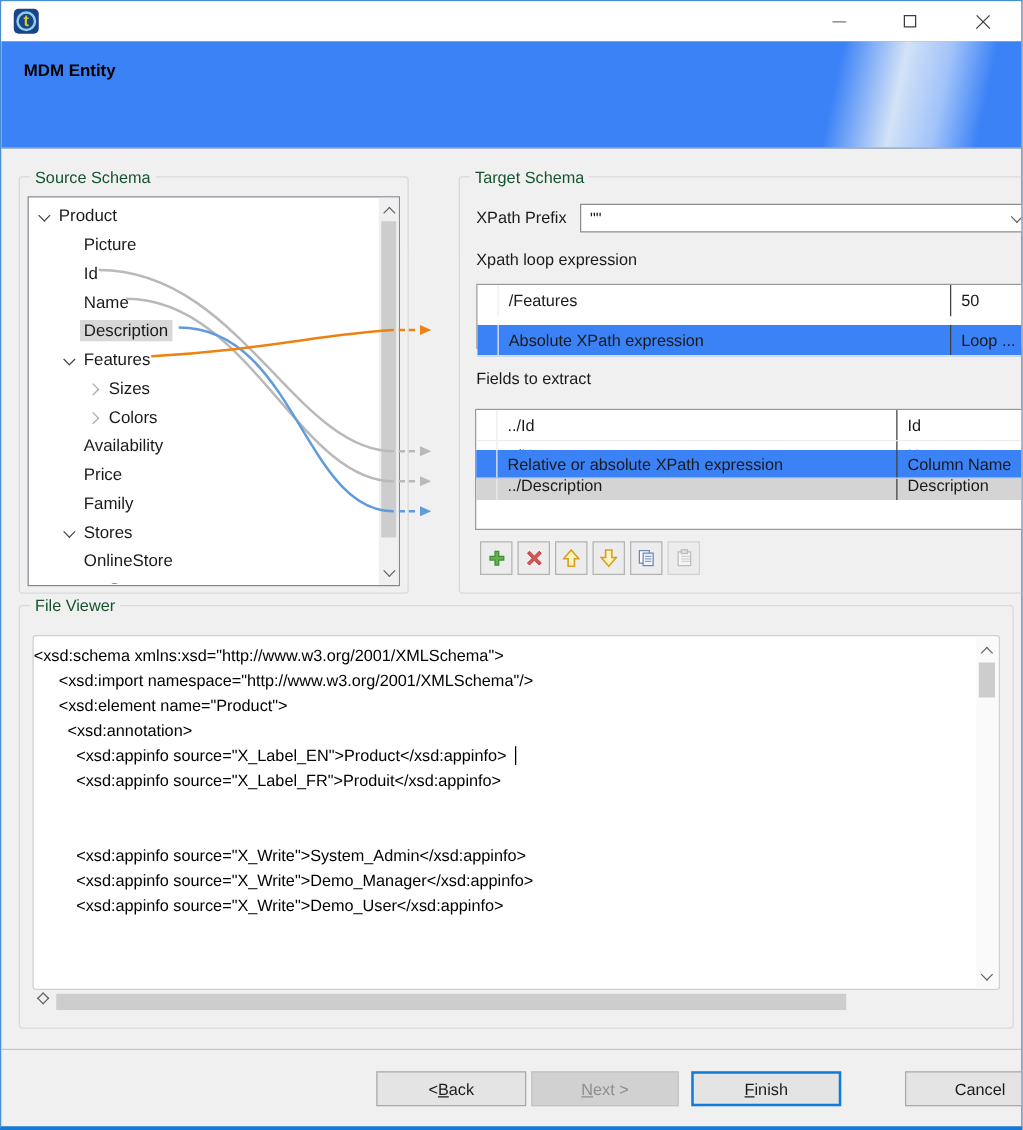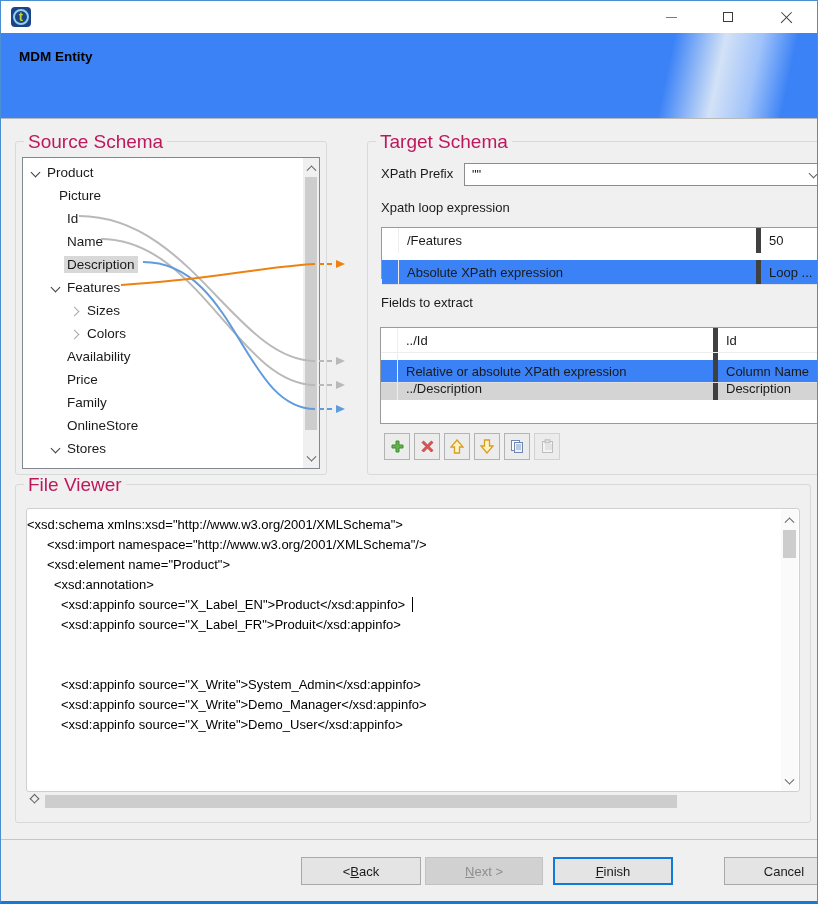--- a/index.html
+++ b/index.html
@@ -25,21 +25,21 @@
   .glyph-close::before{ transform:rotate(45deg);} .glyph-close::after{ transform:rotate(-45deg);}
 
   
   .header { position:absolute; top:32px; left:0; width:100%; height:86px; background:#3b82f6; border-bottom:1px solid #b9b9b9; }
   .banner-grad { position:absolute; right:0; top:0; width:240px; height:85px; pointer-events:none;
     background:linear-gradient(102deg, rgba(219,231,246,0) 38%, rgba(219,231,246,0.95) 58%, rgba(245,249,253,0.55) 72%, rgba(219,231,246,0) 86%); }
   .page-title { position:absolute; left:18px; top:16px; font-size:13.5px; font-weight:bold; color:#000; }
 
   
   .group { position:absolute; border:1px solid #d9d9d9; border-radius:3px; }
-  .group-label { position:absolute; top:-9px; left:8px; background:#f0f0f0; padding:0 4px; font-size:19px; color:#be185d; line-height:17px; white-space:nowrap; }
+  .group-label { position:absolute; top:-9px; left:8px; background:#f0f0f0; padding:0 4px; font-size:13px; color:#14532d; line-height:17px; white-space:nowrap; }
   #source-group { left:14px; top:140px; width:312px; height:334px; }
   #target-group { left:332px; top:140px; width:478px; height:334px;margin-left:34px; }
   #fileviewer-group { left:14px; top:483px; width:796px; height:339px; }
 
   
   .tree { position:absolute; left:6px; top:15px; width:298px; height:312px; background:#fff; border:1px solid #828790; overflow:hidden; }
   .tree-body { position:absolute; inset:1px 16px 1px 1px; padding-top:2px; overflow:hidden; width:296px; }
   .tree-row { height:23px; display:flex; align-items:center; font-size:13.5px; color:#1a1a1a; white-space:nowrap; }
   .expander { width:13px; height:14px; margin-right:1px; flex:none; position:relative; }
   .chev { position:absolute; left:2px; top:3px; width:7px; height:7px; border-right:1.6px solid #3f3f3f; border-bottom:1.6px solid #3f3f3f; }
@@ -65,21 +65,21 @@
   .combo { position:absolute; left:96px; top:21px; width:364px; height:23px; background:#fff; border:1px solid #8c8c8c; }
   .combo-value { position:absolute; left:7px; top:3px; font-size:13px; color:#1a1a1a; }
   .combo-chev { position:absolute; right:10px; top:6px; width:7px; height:7px; border-right:1.5px solid #5f5f5f; border-bottom:1.5px solid #5f5f5f; transform:rotate(45deg); }
 
   .wtable { position:absolute; background:#fff; border:1px solid #9a9a9a; font-size:13px; color:#1a1a1a; }
   .wrow { display:flex; align-items:center; border-top:1px solid #ededed; }
   .wrow:first-child { border-top:none; }
   .wrow.header { border-bottom:1px solid #e0e0e0; border-top:none; }
   .wrow.sel { background:#d4d4d4; }
   .c-rowhead { width:17px; align-self:stretch; border-right:1px solid #ededed; flex:none; }
-  .c-expr { flex:1; padding:0 8px; overflow:hidden; white-space:nowrap; border-right:5px solid #404040; align-self:stretch; display:flex; align-items:center; }
+  .c-expr { flex:1; padding:0 8px; overflow:hidden; white-space:nowrap; border-right:1px solid #404040; align-self:stretch; display:flex; align-items:center; }
   .c-last { padding:0 8px; flex:none; white-space:nowrap; }
   #loop-table { left:13px; top:85px; width:445px; height:52px; }
   #loop-table .wrow { height:25px; }
   #loop-table .c-last { width:64px; }
   #fields-table { left:12px; top:185px; width:452px; height:97px; }
   #fields-table .wrow.header { height:23px; }
   #fields-table .wrow { height:24px; }
   #fields-table .c-last { width:113px; }
 
   .toolbar { position:absolute; left:16px; top:291px; display:flex; gap:4px; }
@@ -140,21 +140,21 @@
   <div class="group" id="source-group">
     <div class="group-label">Source Schema</div>
     <div class="tree">
       <div class="tree-body">
           <div class="tree-row" style="padding-left: 6px;">
             <span class="expander">
               <span class="chev chev-down"></span>
             </span>
             <span class="tree-label">Product</span>
           </div>
-          <div class="tree-row" style="padding-left: 18px;">
+          <div class="tree-row" style="padding-left: 26px;">
             <span class="expander"></span>
             <span class="tree-label">Picture</span>
           </div>
           <div class="tree-row" style="padding-left: 26px;">
             <span class="expander"></span>
             <span class="tree-label">Id</span>
           </div>
           <div class="tree-row" style="padding-left: 26px;">
             <span class="expander"></span>
             <span class="tree-label">Name</span>
@@ -187,28 +187,28 @@
           </div>
           <div class="tree-row" style="padding-left: 26px;">
             <span class="expander"></span>
             <span class="tree-label">Price</span>
           </div>
           <div class="tree-row" style="padding-left: 26px;">
             <span class="expander"></span>
             <span class="tree-label">Family</span>
           </div>
           <div class="tree-row" style="padding-left: 26px;">
+            <span class="expander">
+              <span class="chev chev-down"></span>
+            </span>
+            <span class="tree-label">Stores</span>
+          </div>
+          <div class="tree-row" style="padding-left: 26px;">
             <span class="expander"></span>
             <span class="tree-label">OnlineStore</span>
-          </div>
-          <div class="tree-row" style="padding-left: 26px;">
-            <span class="expander">
-              <span class="chev chev-down"></span>
-            </span>
-            <span class="tree-label">Stores</span>
           </div>
           <div class="tree-row" style="padding-left: 46px;">
             <span class="expander"></span>
             <span class="tree-label">Store</span>
           </div>
         </div>
       <div class="vscroll">
         <div class="scroll-btn sb-up">
             <div class="schev schev-up"></div>
           </div>

